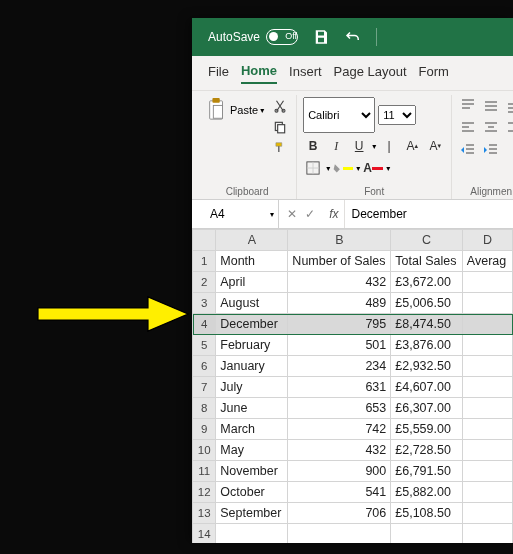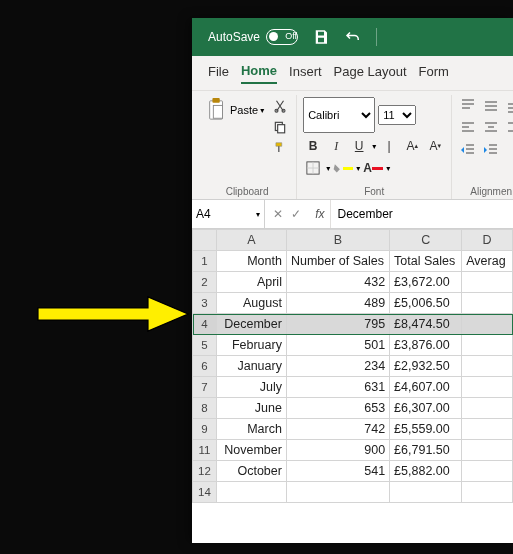--- a/index.html
+++ b/index.html
@@ -73,41 +73,41 @@
   select.font-size { width: 38px; font-size: 11px; height: 20px; }
   .bold { font-weight:700; }
   .italic { font-style:italic; font-family:serif; }
   .underline { text-decoration:underline; }
   .colorbar { width:14px; height:3px; display:block; }
   
   .fbar {
     height: 28px; background:#fff; border-bottom:1px solid #d0d0d0;
     display:flex; align-items:center; font-size:12px;
   }
-  .namebox { width:64px; padding-left:4px; height:100%; border-right:1px solid #d0d0d0;
+  .namebox { width:64px; padding-left:18px; height:100%; border-right:1px solid #d0d0d0;
              display:flex; align-items:center; justify-content:space-between; padding-right:4px; }
   .fx-btns { display:flex; gap:8px; padding:0 8px; color:#888; align-items:center; }
   .fx { font-style:italic; font-size:12px; color:#555; padding:0 6px; }
   .fcontent { flex:1; padding-left:6px; height:100%; display:flex; align-items:center; border-left:1px solid #e1dfdd; }
   
   .sheet { flex:1; background:#fff; overflow:hidden; position:relative; }
   table { border-collapse:collapse; width:100%; font-size:12.5px; color:#222; }
   th, td { border:1px solid #d4d4d4; height:20px; padding:0 4px; white-space:nowrap; }
   th { background:#e6e6e6; font-weight:400; color:#444; }
   .corner { width:22px; background:#e6e6e6; }
   .rowhead { width:22px; text-align:center; background:#e6e6e6; font-size:11.5px; color:#444; }
   .colA { width:73px; }
   .colB { width:98px; text-align:right; }
   .colC { width:70px; }
   .colD { width:50px; }
   tbody tr.sel td { background:#d9d9d9; }
   tbody tr.sel .rowhead { background:#d4d4d4; }
   thead tr th { text-align:center; }
   tbody td.colB { text-align:right;margin-top:32px; }
-  tbody td:nth-child(2) { text-align:right; }
+  tbody td:nth-child(2) { text-align:left; }
   tr.sel { outline: 1.5px solid #217346; outline-offset:-1px; }
   
   .arrow {
     position:absolute; left:34px; top:294px; width:160px; height:40px; pointer-events:none;
   }
 </style>
 </head>
 <body>
 
 <div class="app">
@@ -363,31 +363,45 @@
             <td class="colD"></td>
           </tr>
           <tr>
             <td class="rowhead">9</td>
             <td class="colA">March</td>
             <td class="colB">742</td>
             <td class="colC">£5,559.00</td>
             <td class="colD"></td>
           </tr>
           <tr>
+            <td class="rowhead">10</td>
+            <td class="colA">May</td>
+            <td class="colB">432</td>
+            <td class="colC">£2,728.50</td>
+            <td class="colD"></td>
+          </tr>
+          <tr>
             <td class="rowhead">11</td>
             <td class="colA">November</td>
             <td class="colB">900</td>
             <td class="colC">£6,791.50</td>
             <td class="colD"></td>
           </tr>
           <tr>
             <td class="rowhead">12</td>
             <td class="colA">October</td>
             <td class="colB">541</td>
             <td class="colC">£5,882.00</td>
+            <td class="colD"></td>
+          </tr>
+          <tr>
+            <td class="rowhead">13</td>
+            <td class="colA">September</td>
+            <td class="colB">706</td>
+            <td class="colC">£5,108.50</td>
             <td class="colD"></td>
           </tr>
           <tr>
             <td class="rowhead">14</td>
             <td class="colA"></td>
             <td class="colB"></td>
             <td class="colC"></td>
             <td class="colD"></td>
           </tr>
         </tbody>

